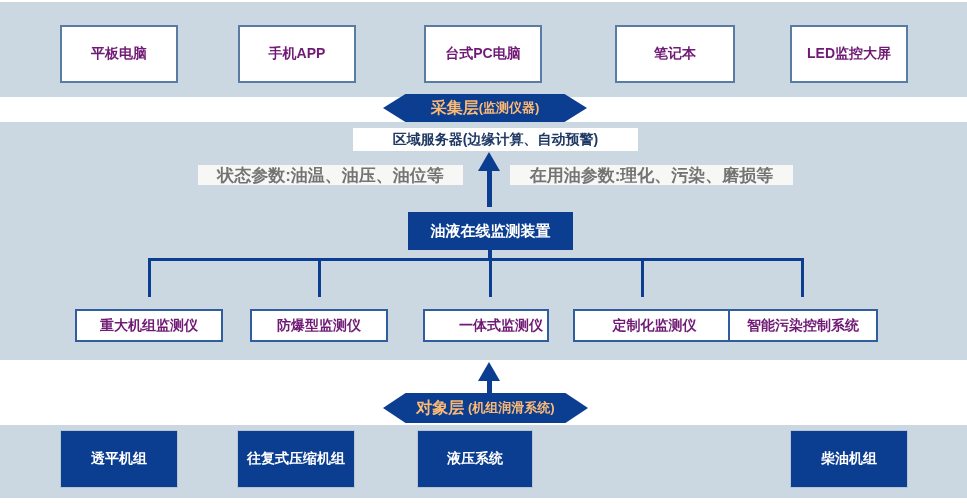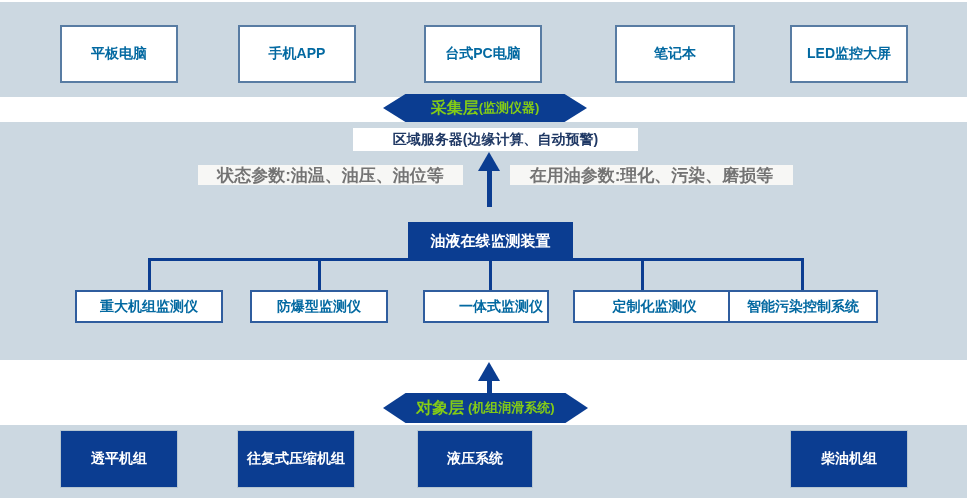--- a/index.html
+++ b/index.html
@@ -21,37 +21,37 @@
   .band-mid    { top: 122px; height: 238px; }
   .band-bottom { top: 425px; height: 73px; }
 
   .wbox {
     position: absolute;
     background: #ffffff;
     border: 2px solid #587ca3;
     display: flex;
     align-items: center;
     justify-content: center;
-    color: #0369a1;
+    color: #701a75;
     font-size: 14px;
     font-weight: 700;
     box-sizing: border-box;
     text-align: center;
   }
   .terminal { top: 25px; height: 58px; }
   .t1 { left: 60px;  width: 118px; }
   .t2 { left: 238px; width: 118px; }
   .t3 { left: 424px; width: 118px; }
   .t4 { left: 615px; width: 120px; }
   .t5 { left: 790px; width: 118px; }
 
   .pill {
     position: absolute;
     background: #0b3d91;
-    color: #84cc16;
+    color: #fdba74;
     display: flex;
     align-items: center;
     justify-content: center;
     clip-path: polygon(11% 0, 89% 0, 100% 50%, 89% 100%, 11% 100%, 0% 50%);
     white-space: pre;
   }
   .pill-main { font-size: 16px; font-weight: 700; }
   .pill-sub  { font-size: 13px; font-weight: 700; }
   .pill-collect { left: 383px; top: 94px;  width: 204px; height: 28px; }
   .pill-object  { left: 383px; top: 393px; width: 205px; height: 30px; }
@@ -77,21 +77,21 @@
 
   .dark-box {
     position: absolute;
     background: #0b3d91;
     color: #ffffff;
     display: flex; align-items: center; justify-content: center;
     font-weight: 700;
     box-sizing: border-box;
     text-align: center;
   }
-  .device-box { left: 408px; top: 222px; width: 165px; height: 38px; font-size: 15px; }
+  .device-box { left: 408px; top: 212px; width: 165px; height: 38px; font-size: 15px; }
 
   .arrow-line {
     position: absolute;
     width: 5px;
     background: #0b3d91;
   }
   .arrow-head {
     position: absolute;
     width: 0; height: 0;
     border-left: 11px solid transparent;
@@ -110,21 +110,21 @@
   .conn-stub { left: 488px; top: 245px; width: 4px; height: 16px; }
   .conn-h    { left: 148px; top: 258px; width: 656px; height: 3px; }
   .conn-v    { top: 258px; width: 3px; height: 39px; }
   .d1 { left: 148px; }
   .d2 { left: 318px; }
   .d3 { left: 489px; }
   .d4 { left: 641px; }
   .d5 { left: 801px; }
 
   .monitor {
-    top: 290px; height: 33px;
+    top: 309px; height: 33px;
     border: 2px solid #2f5d9e;
     font-size: 14px;
   }
   .m1 { left: 75px;  width: 148px; }
   .m2 { left: 250px; width: 138px; }
   .m3 { left: 423px; width: 126px; padding-left: 30px; }
   .m4 { left: 573px; width: 163px; }
   .m5 { left: 728px; width: 150px; }
 
   .equipment {

